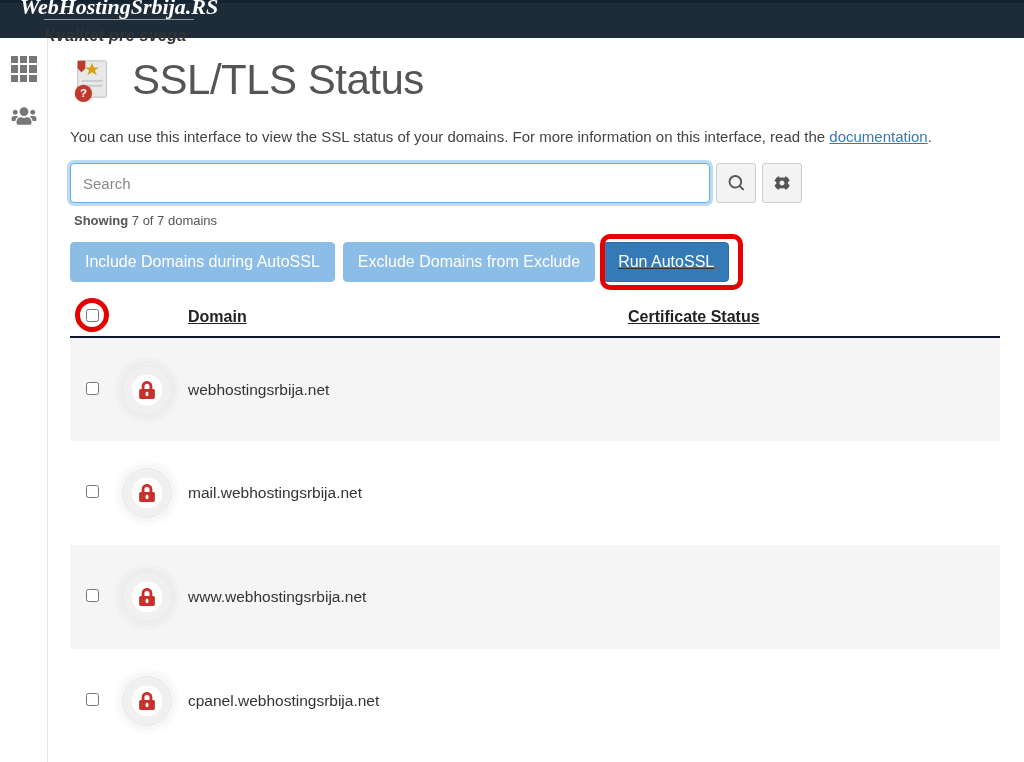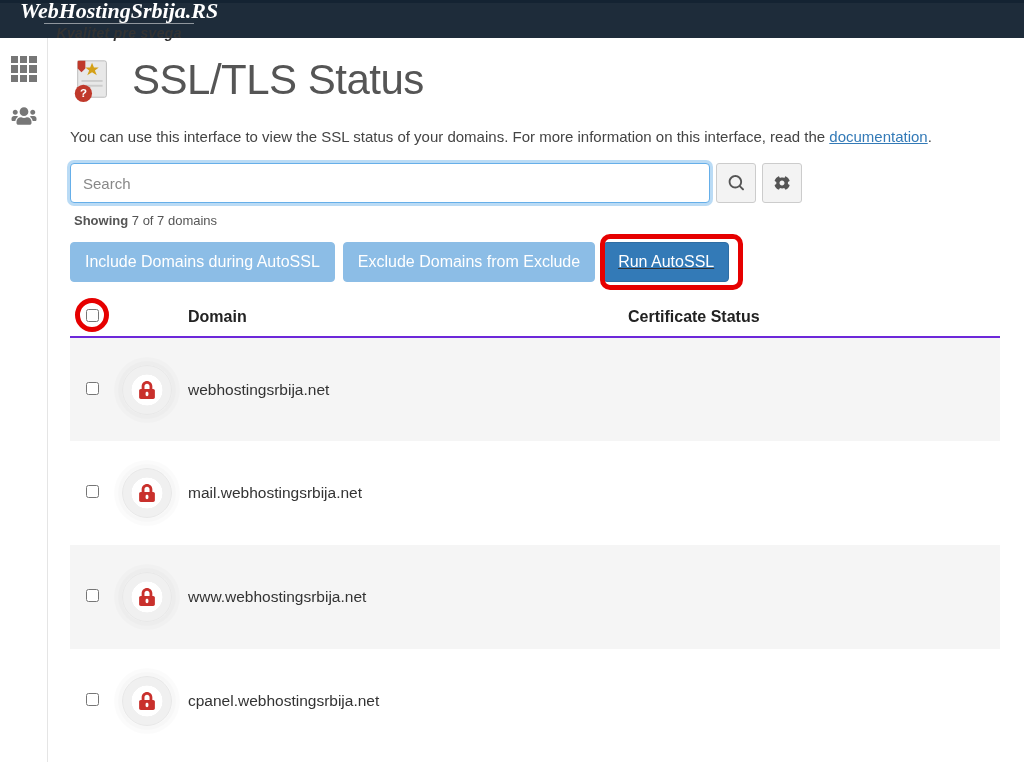--- a/index.html
+++ b/index.html
@@ -2,21 +2,21 @@
 <html><head>
 <meta charset="utf-8">
 <style>
   * { box-sizing: border-box; margin: 0; padding: 0; }
   html, body { width: 1024px; height: 762px; font-family: "Helvetica Neue", Arial, sans-serif; color: #333; background: #fff; overflow: hidden; }
   a { color: #337ab7; }
 
   
   .topbar { height: 38px; background: #1e2c3a; display: flex; align-items: center; padding: 0 14px 0 20px; border-top: 3px solid #142332;}
   .brand { color: #fff; font-family: "Times New Roman", serif; font-weight: bold; font-size: 22px; font-style: italic; line-height: 1; }
-  .brand-sub { display:block; font-size: 14px; font-style: italic; font-weight: bold; text-align: center; letter-spacing: 0.3px; border-top:1px solid rgba(255,255,255,0.5); margin-top:1px; padding-top:1px; width:150px; margin-left:auto; margin-right:auto;}
+  .brand-sub { display:block; font-size: 16px; font-style: italic; font-weight: bold; text-align: left; letter-spacing: 0.3px; border-top:1px solid rgba(255,255,255,0.5); margin-top:1px; padding-top:7px; width:150px; margin-left:auto; margin-right:auto;}
 
   
   .leftbar { position: absolute; top: 38px; left: 0; width: 48px; height: calc(762px - 38px); background: #fff; border-right: 1px solid #e5e5e5; display: flex; flex-direction: column; align-items: center; padding-top: 18px; gap: 24px; }
   .nine-grid { width: 26px; height: 26px; display: grid; grid-template-columns: repeat(3, 1fr); grid-template-rows: repeat(3,1fr); gap: 2px; }
   .nine-grid span { background: #777; }
   .users-icon { width: 28px; height: 20px; position: relative; }
   .users-icon svg { width: 28px; height: 20px; fill: #777; }
 
   
   .main { position: absolute; top: 38px; left: 48px; right: 0; height: calc(762px - 38px); padding: 18px 24px 0 22px; overflow: hidden; }
@@ -40,21 +40,21 @@
 
   .action-row { display: flex; gap: 8px; margin-bottom: 16px; position: relative; }
   .btn { color: #fff; border: 1px solid transparent; padding: 0 14px; height: 40px; font-size: 16px; border-radius: 4px; cursor: pointer; display: inline-flex; align-items: center; }
   .btn-light { background: #8cbde6; border-color: #8cbde6; }
   .btn-primary { background: #337ab7; border-color: #2e6da4; }
 
   .highlight-run { position: absolute; border: 5px solid #e60000; border-radius: 10px; pointer-events: none; }
 
   
   .tbl { width: 100%; border-collapse: collapse; }
-  .tbl thead th { text-align: left; font-size: 16px; font-weight: bold; padding: 10px 8px; border-bottom: 2px solid #6d28d9; color:#222;}
+  .tbl thead th { text-align: left; font-size: 16px; font-weight: bold; padding: 10px 8px; border-bottom: 2px solid #0f172a; color:#222;text-decoration:underline;}
   .tbl .chk-col { width: 44px; text-align: center; }
   .tbl .icon-col { width: 62px; }
   .tbl .domain-col { width: 440px; }
   .tbl tbody tr.row-odd { background: #f5f5f5; }
   .tbl tbody tr.row-even { background: #fff; }
   .tbl tbody td { padding: 16px 8px; height: 104px; font-size: 15.5px; color: #333; vertical-align: middle; }
   .tbl tbody td.cell-chk { text-align: center; }
   .lock-circle { width: 50px; height: 50px; border-radius: 50%; background: radial-gradient(circle, #fff 0%, #fff 45%, #f0f0f0 46%, #f0f0f0 100%); border: 1px solid #e8e8e8; display: inline-flex; align-items: center; justify-content: center; position: relative; box-shadow: 0 0 0 4px rgba(0,0,0,0.015), 0 0 0 8px rgba(0,0,0,0.015); }
   .lock-circle svg { width: 18px; height: 18px; fill: #c9302c; }
 

